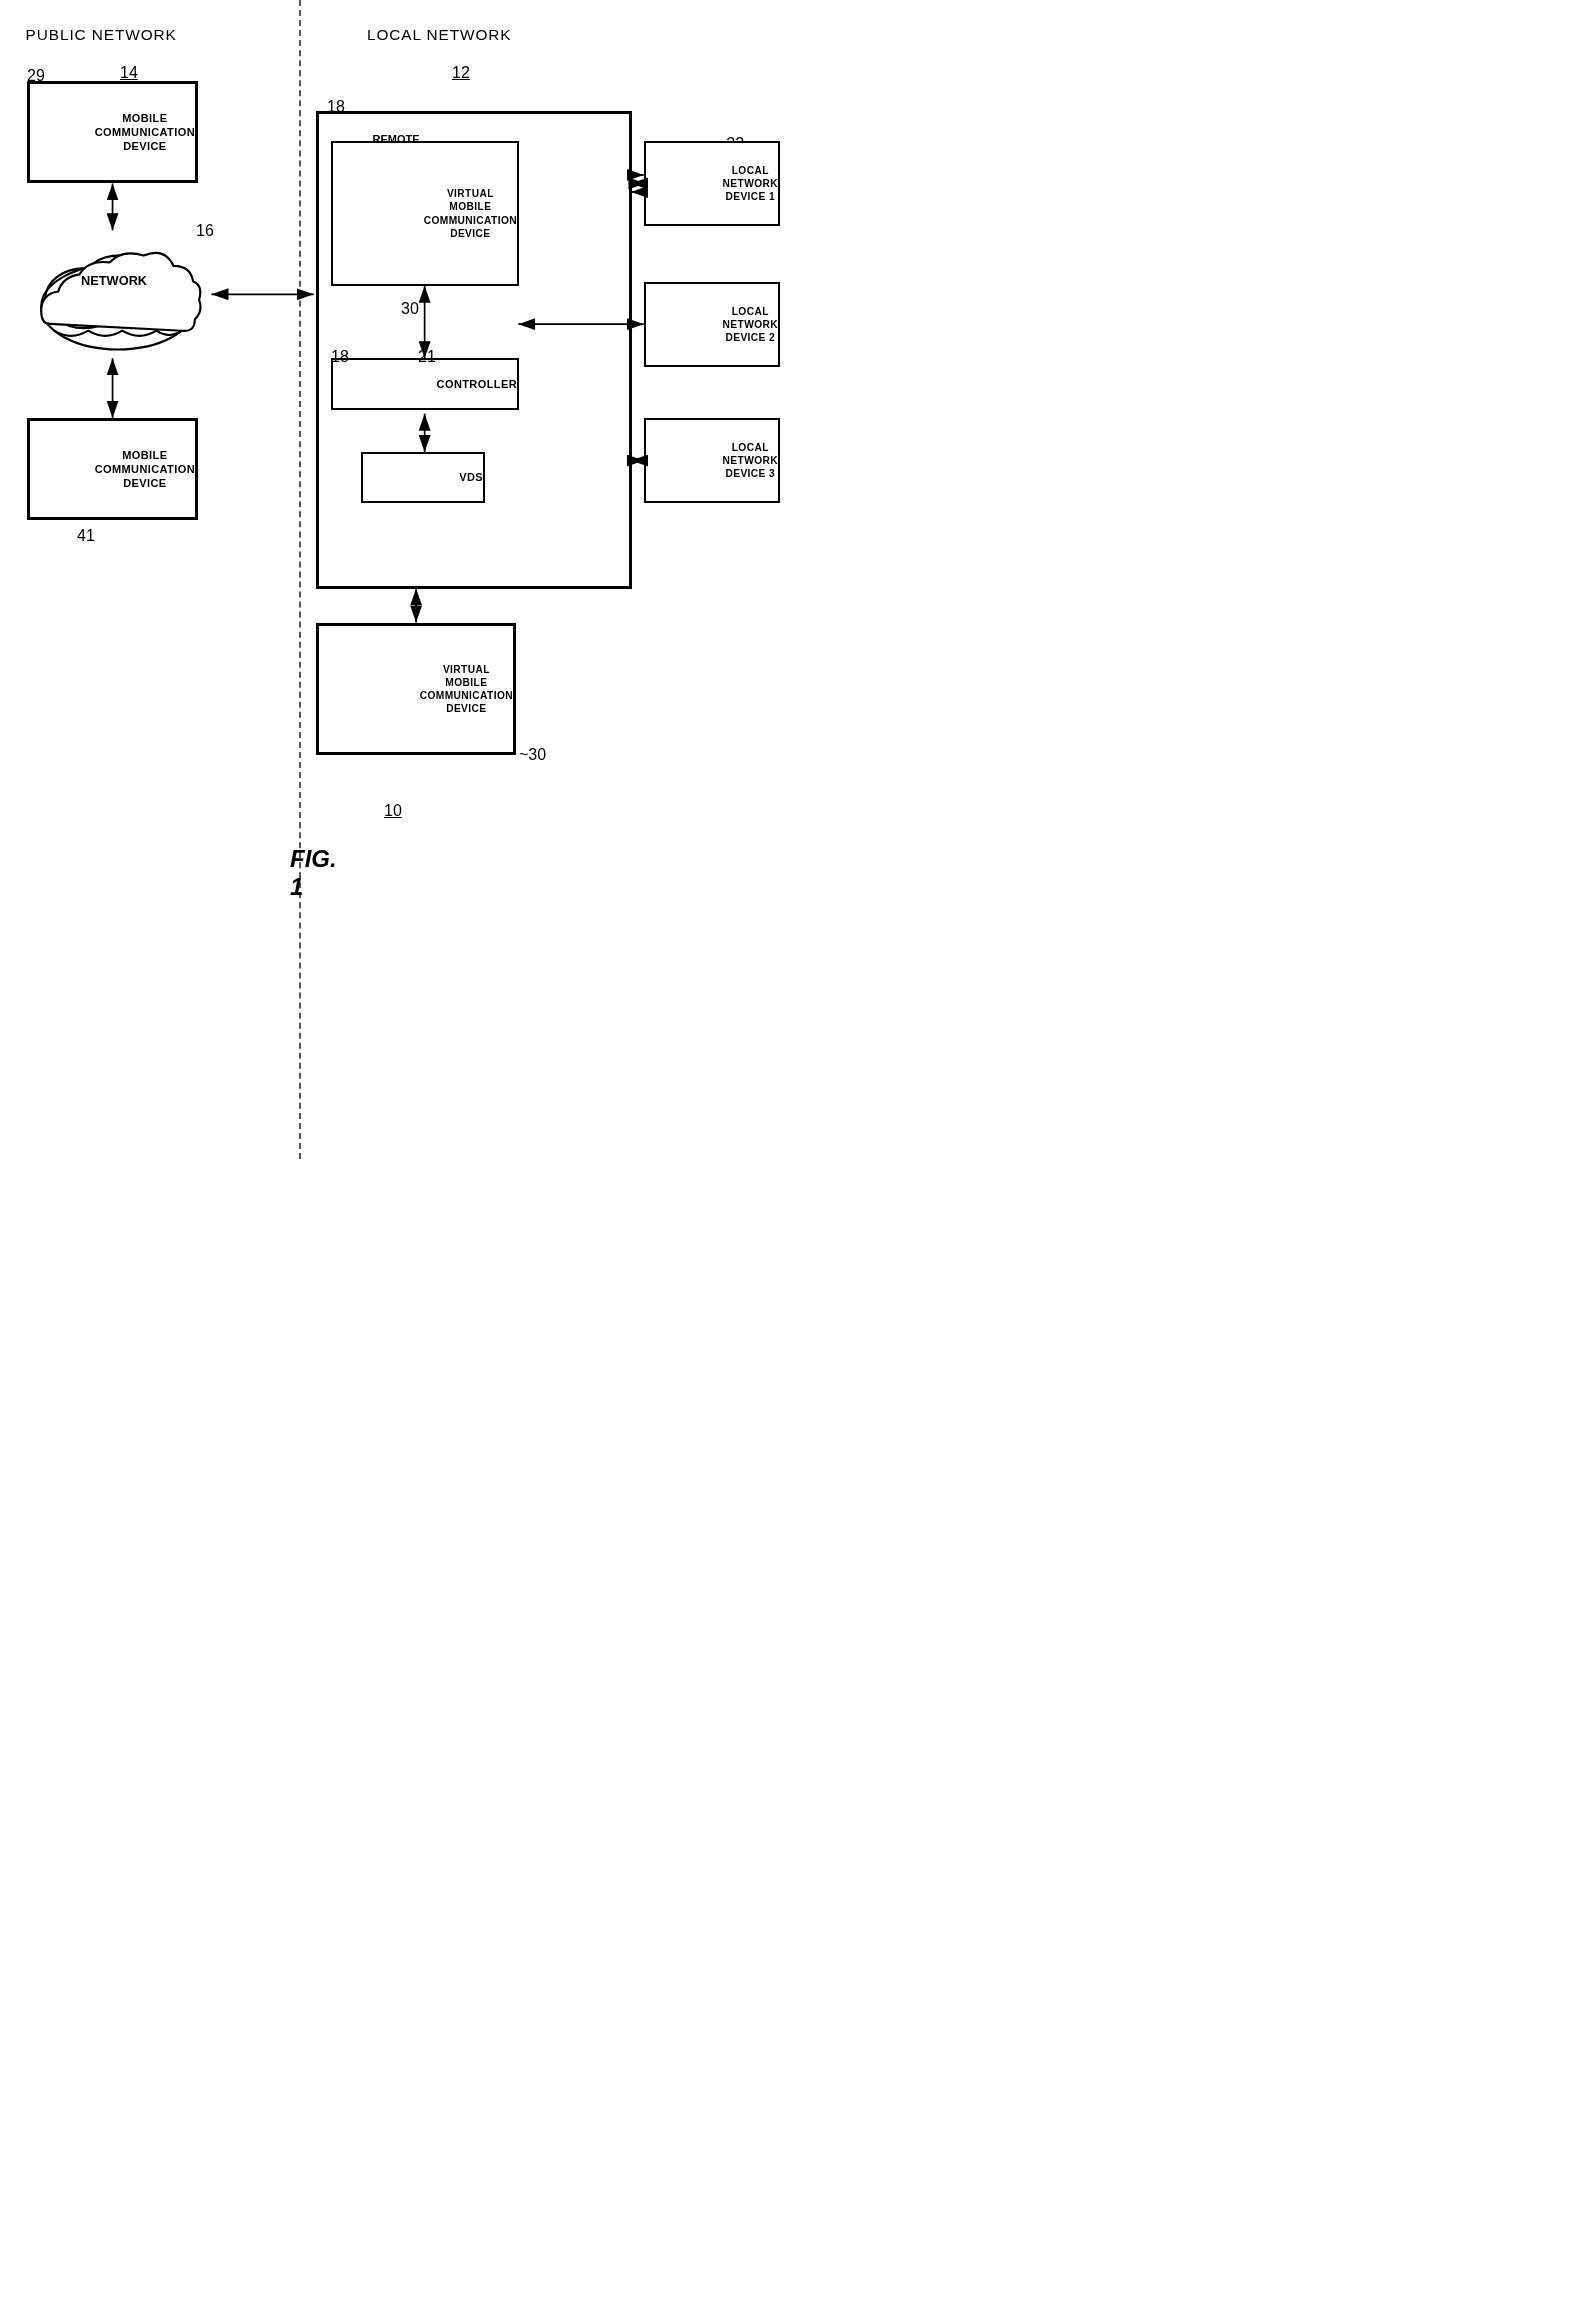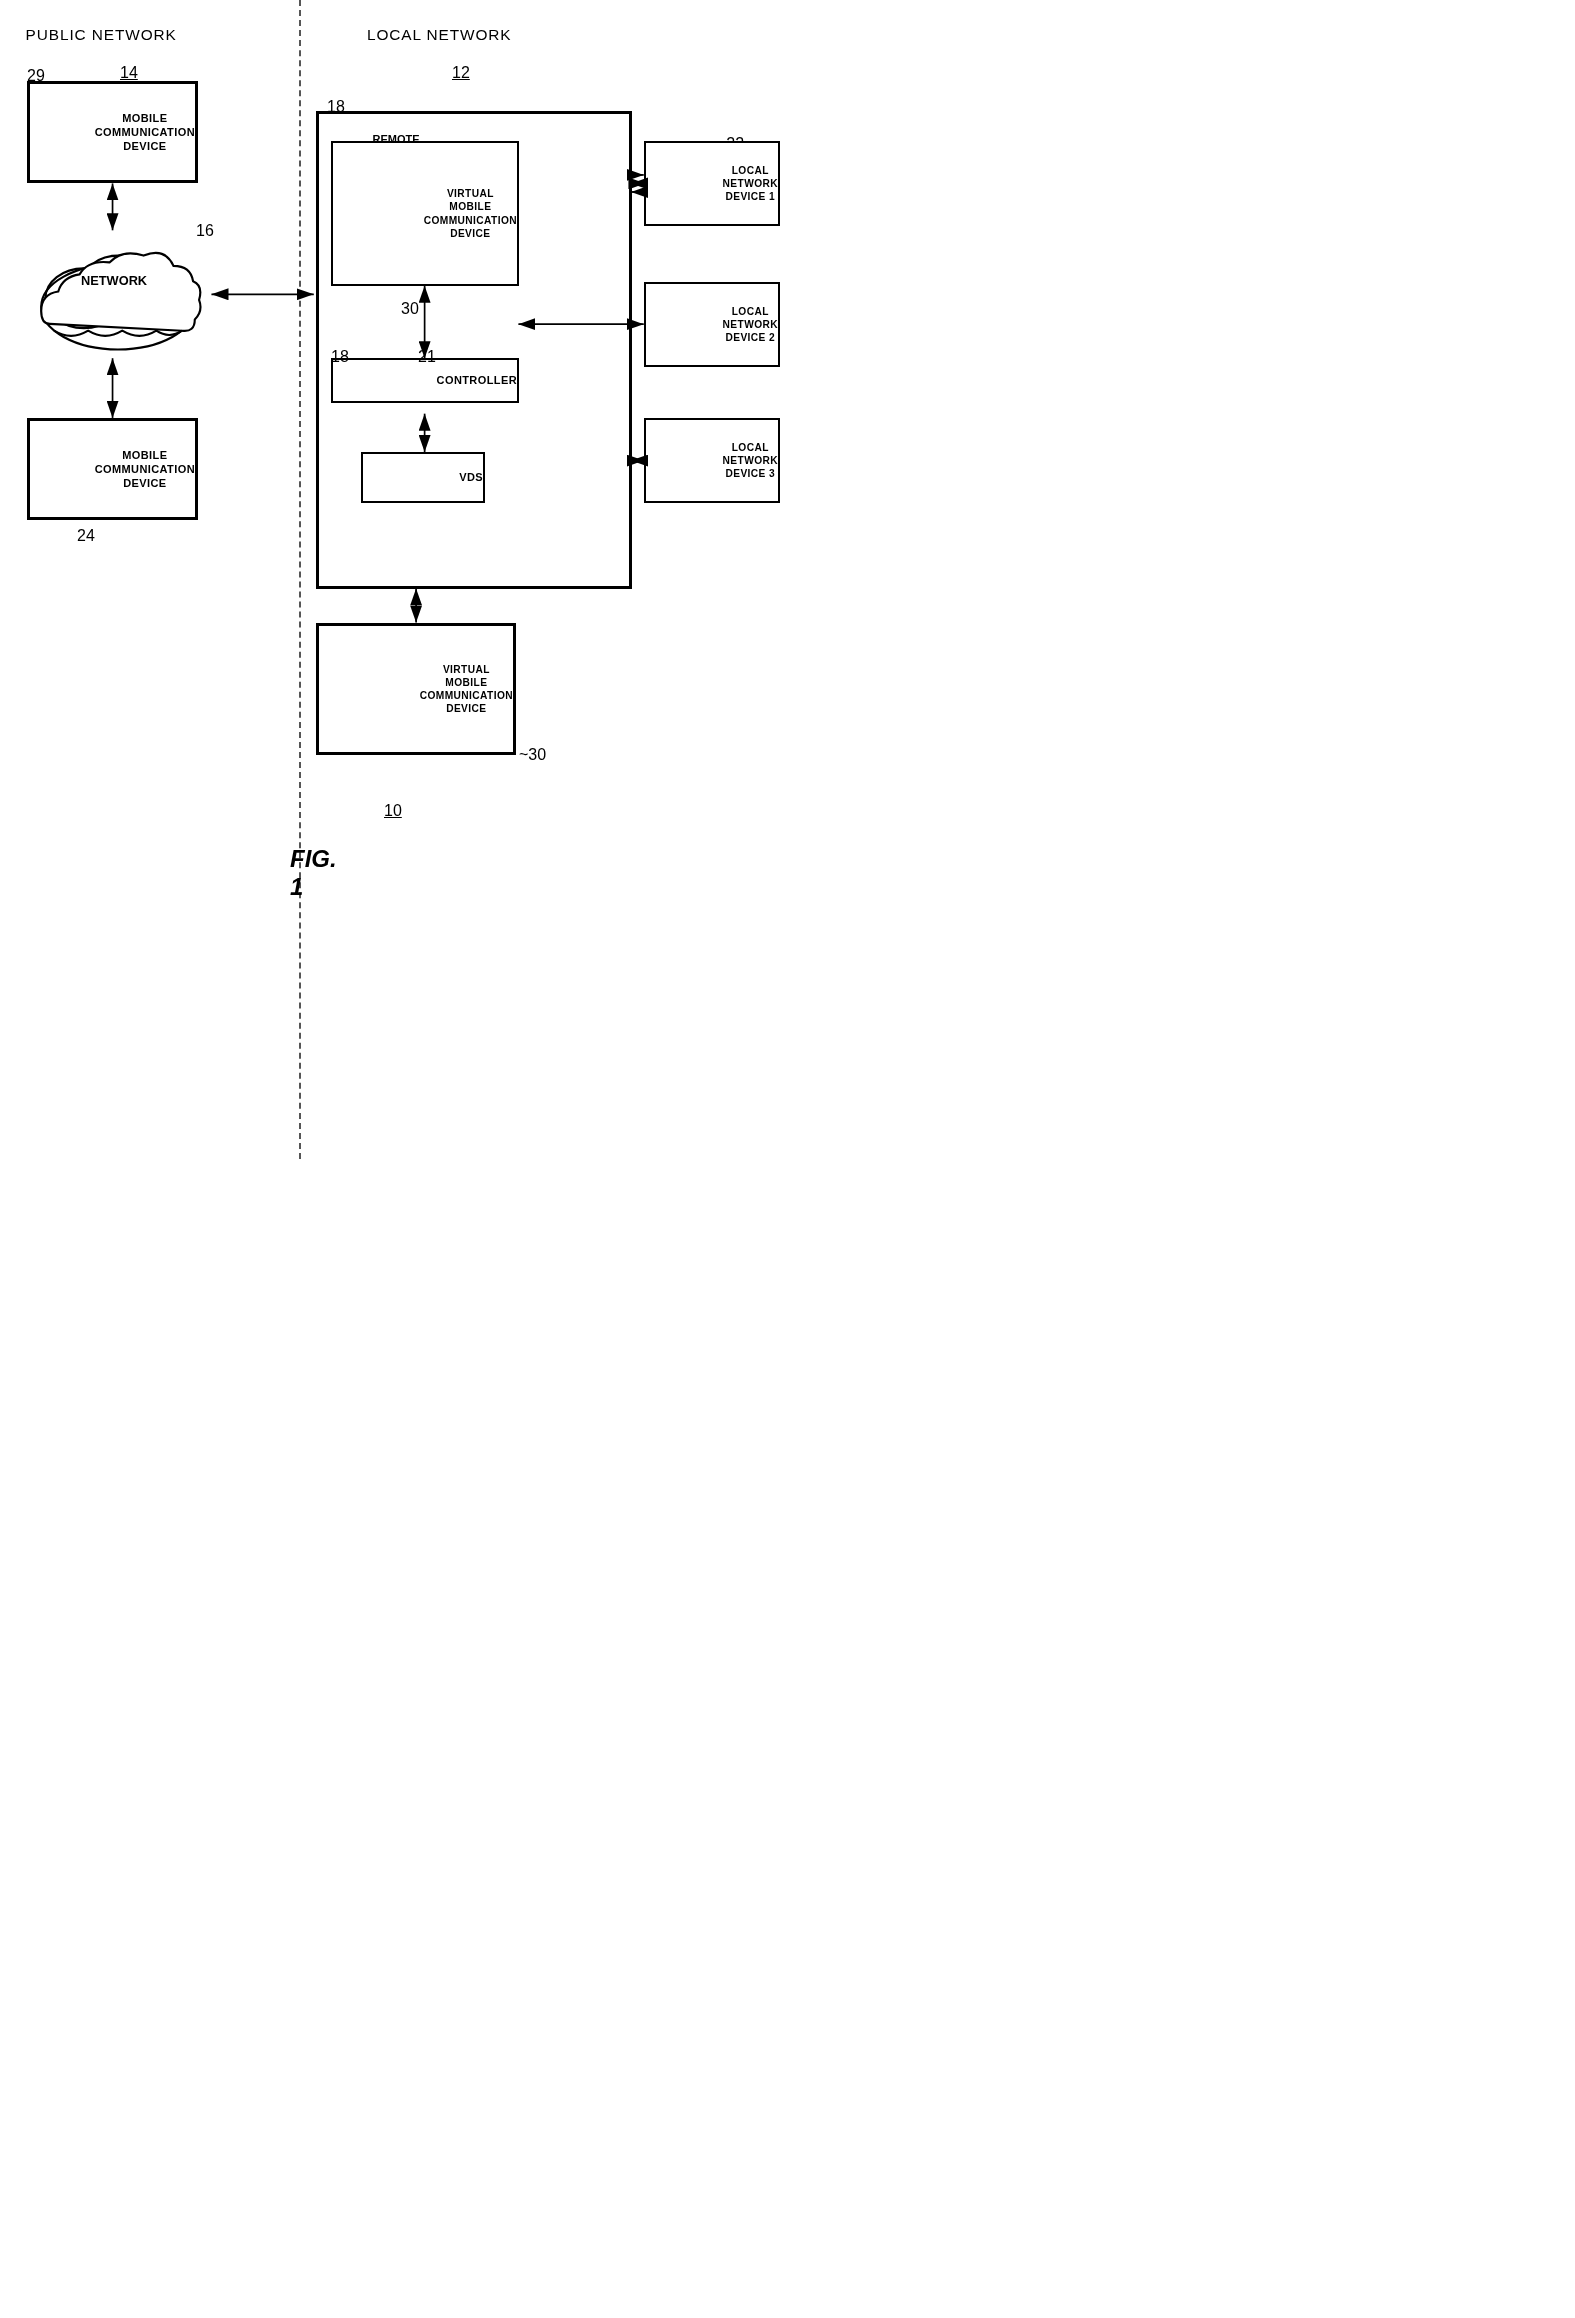--- a/index.html
+++ b/index.html
@@ -123,41 +123,41 @@
   <div style="position:absolute; top:222px; left:196px;">
     <span class="ref-num">16</span>
   </div>
 
   <div class="box box-thick" style="top:418px; left:27px; width:171px; height:102px;">
     <span style="white-space:pre-line;">MOBILE
 COMMUNICATION
 DEVICE</span>
   </div>
   <div style="position:absolute; top:527px; left:77px;">
-    <span class="ref-num">24</span>
+    <span class="ref-num">41</span>
   </div>
 
   <div style="position:absolute; top:98px; left:327px;">
     <span class="ref-num">18</span>
   </div>
   <div class="box box-thick" style="top:111px; left:316px; width:316px; height:478px;">
   </div>
 
   <div style="position:absolute; top:132px; left:328px; text-align:center; width:136px; font-size:11px; font-weight:bold; line-height:1.4;">
     REMOTE<br>ACCESS<br>SERVER
   </div>
 
   <div class="box" style="top:141px; left:331px; width:188px; height:145px;">
     <span style="white-space:pre-line; font-size:10.2px;">VIRTUAL
 MOBILE
 COMMUNICATION
 DEVICE</span>
   </div>
 
-  <div class="box" style="top:358px; left:331px; width:188px; height:45px;">
+  <div class="box" style="top:358px; left:331px; width:188px; height:52px;">
     <span>CONTROLLER</span>
   </div>
 
   <div style="position:absolute; top:348px; left:331px;">
     <span class="ref-num">18</span>
   </div>
   <div style="position:absolute; top:348px; left:418px;">
     <span class="ref-num">21</span>
   </div>
   <div class="box" style="top:452px; left:361px; width:124px; height:51px;">

